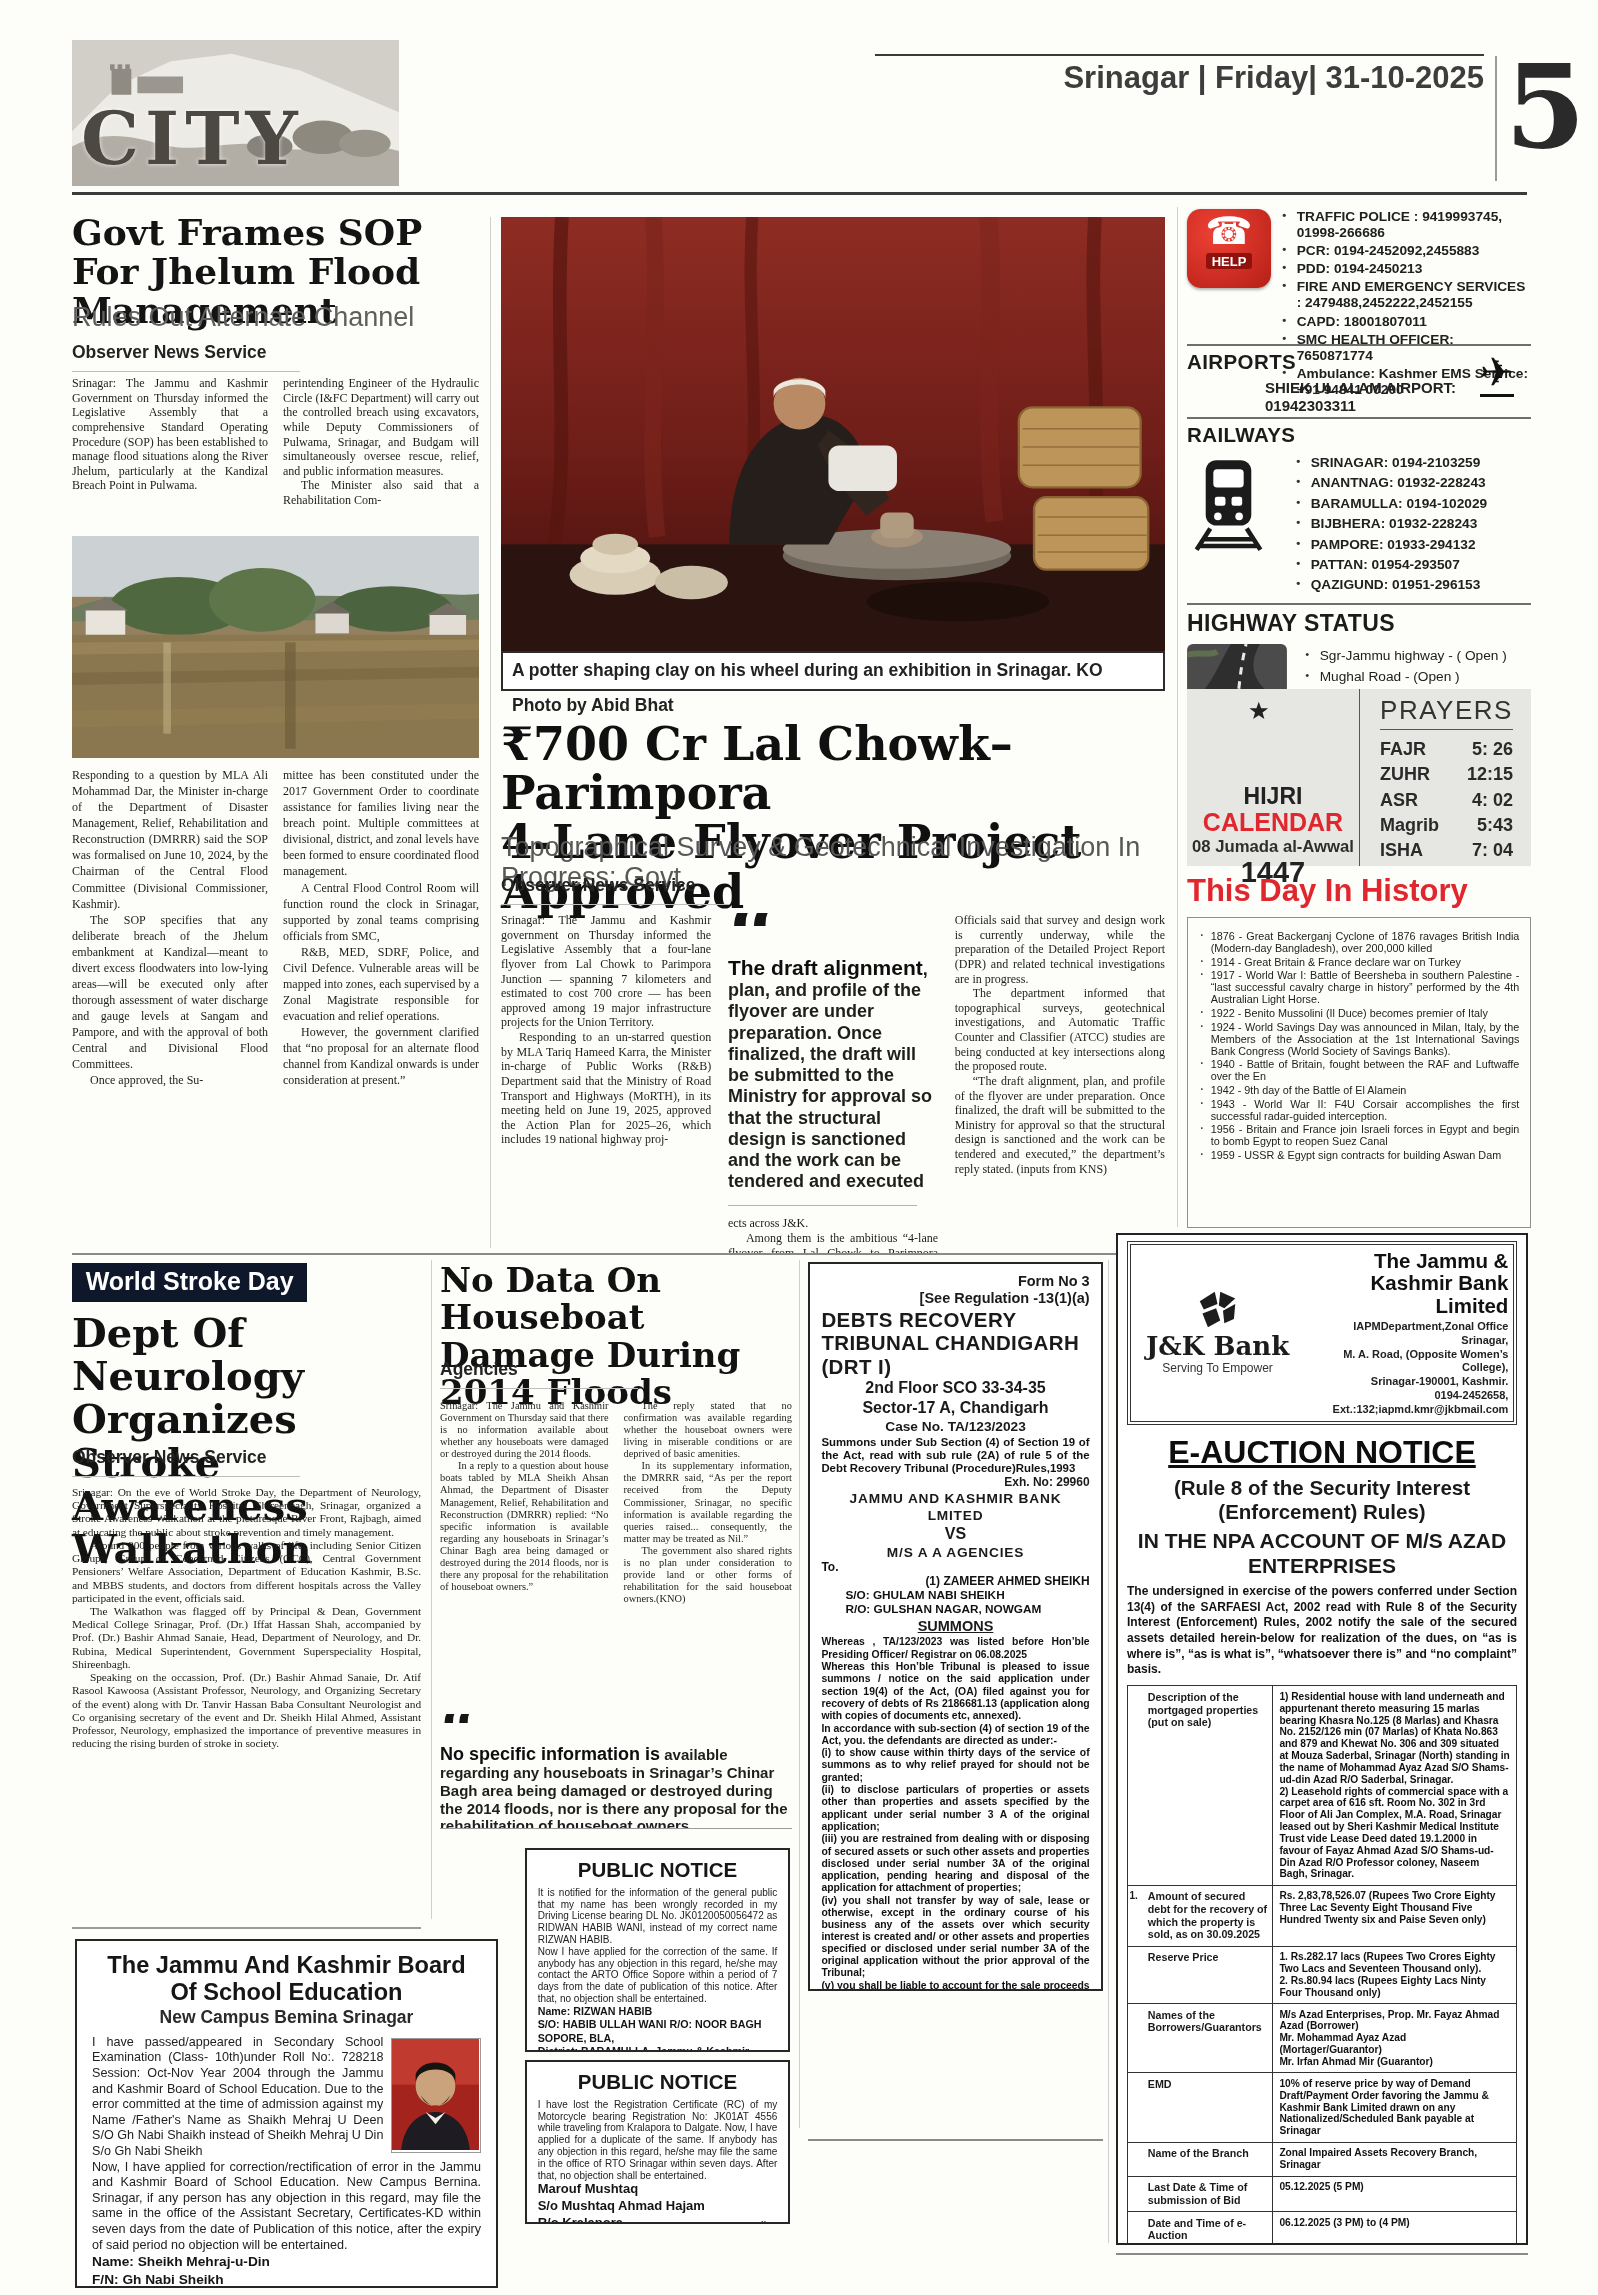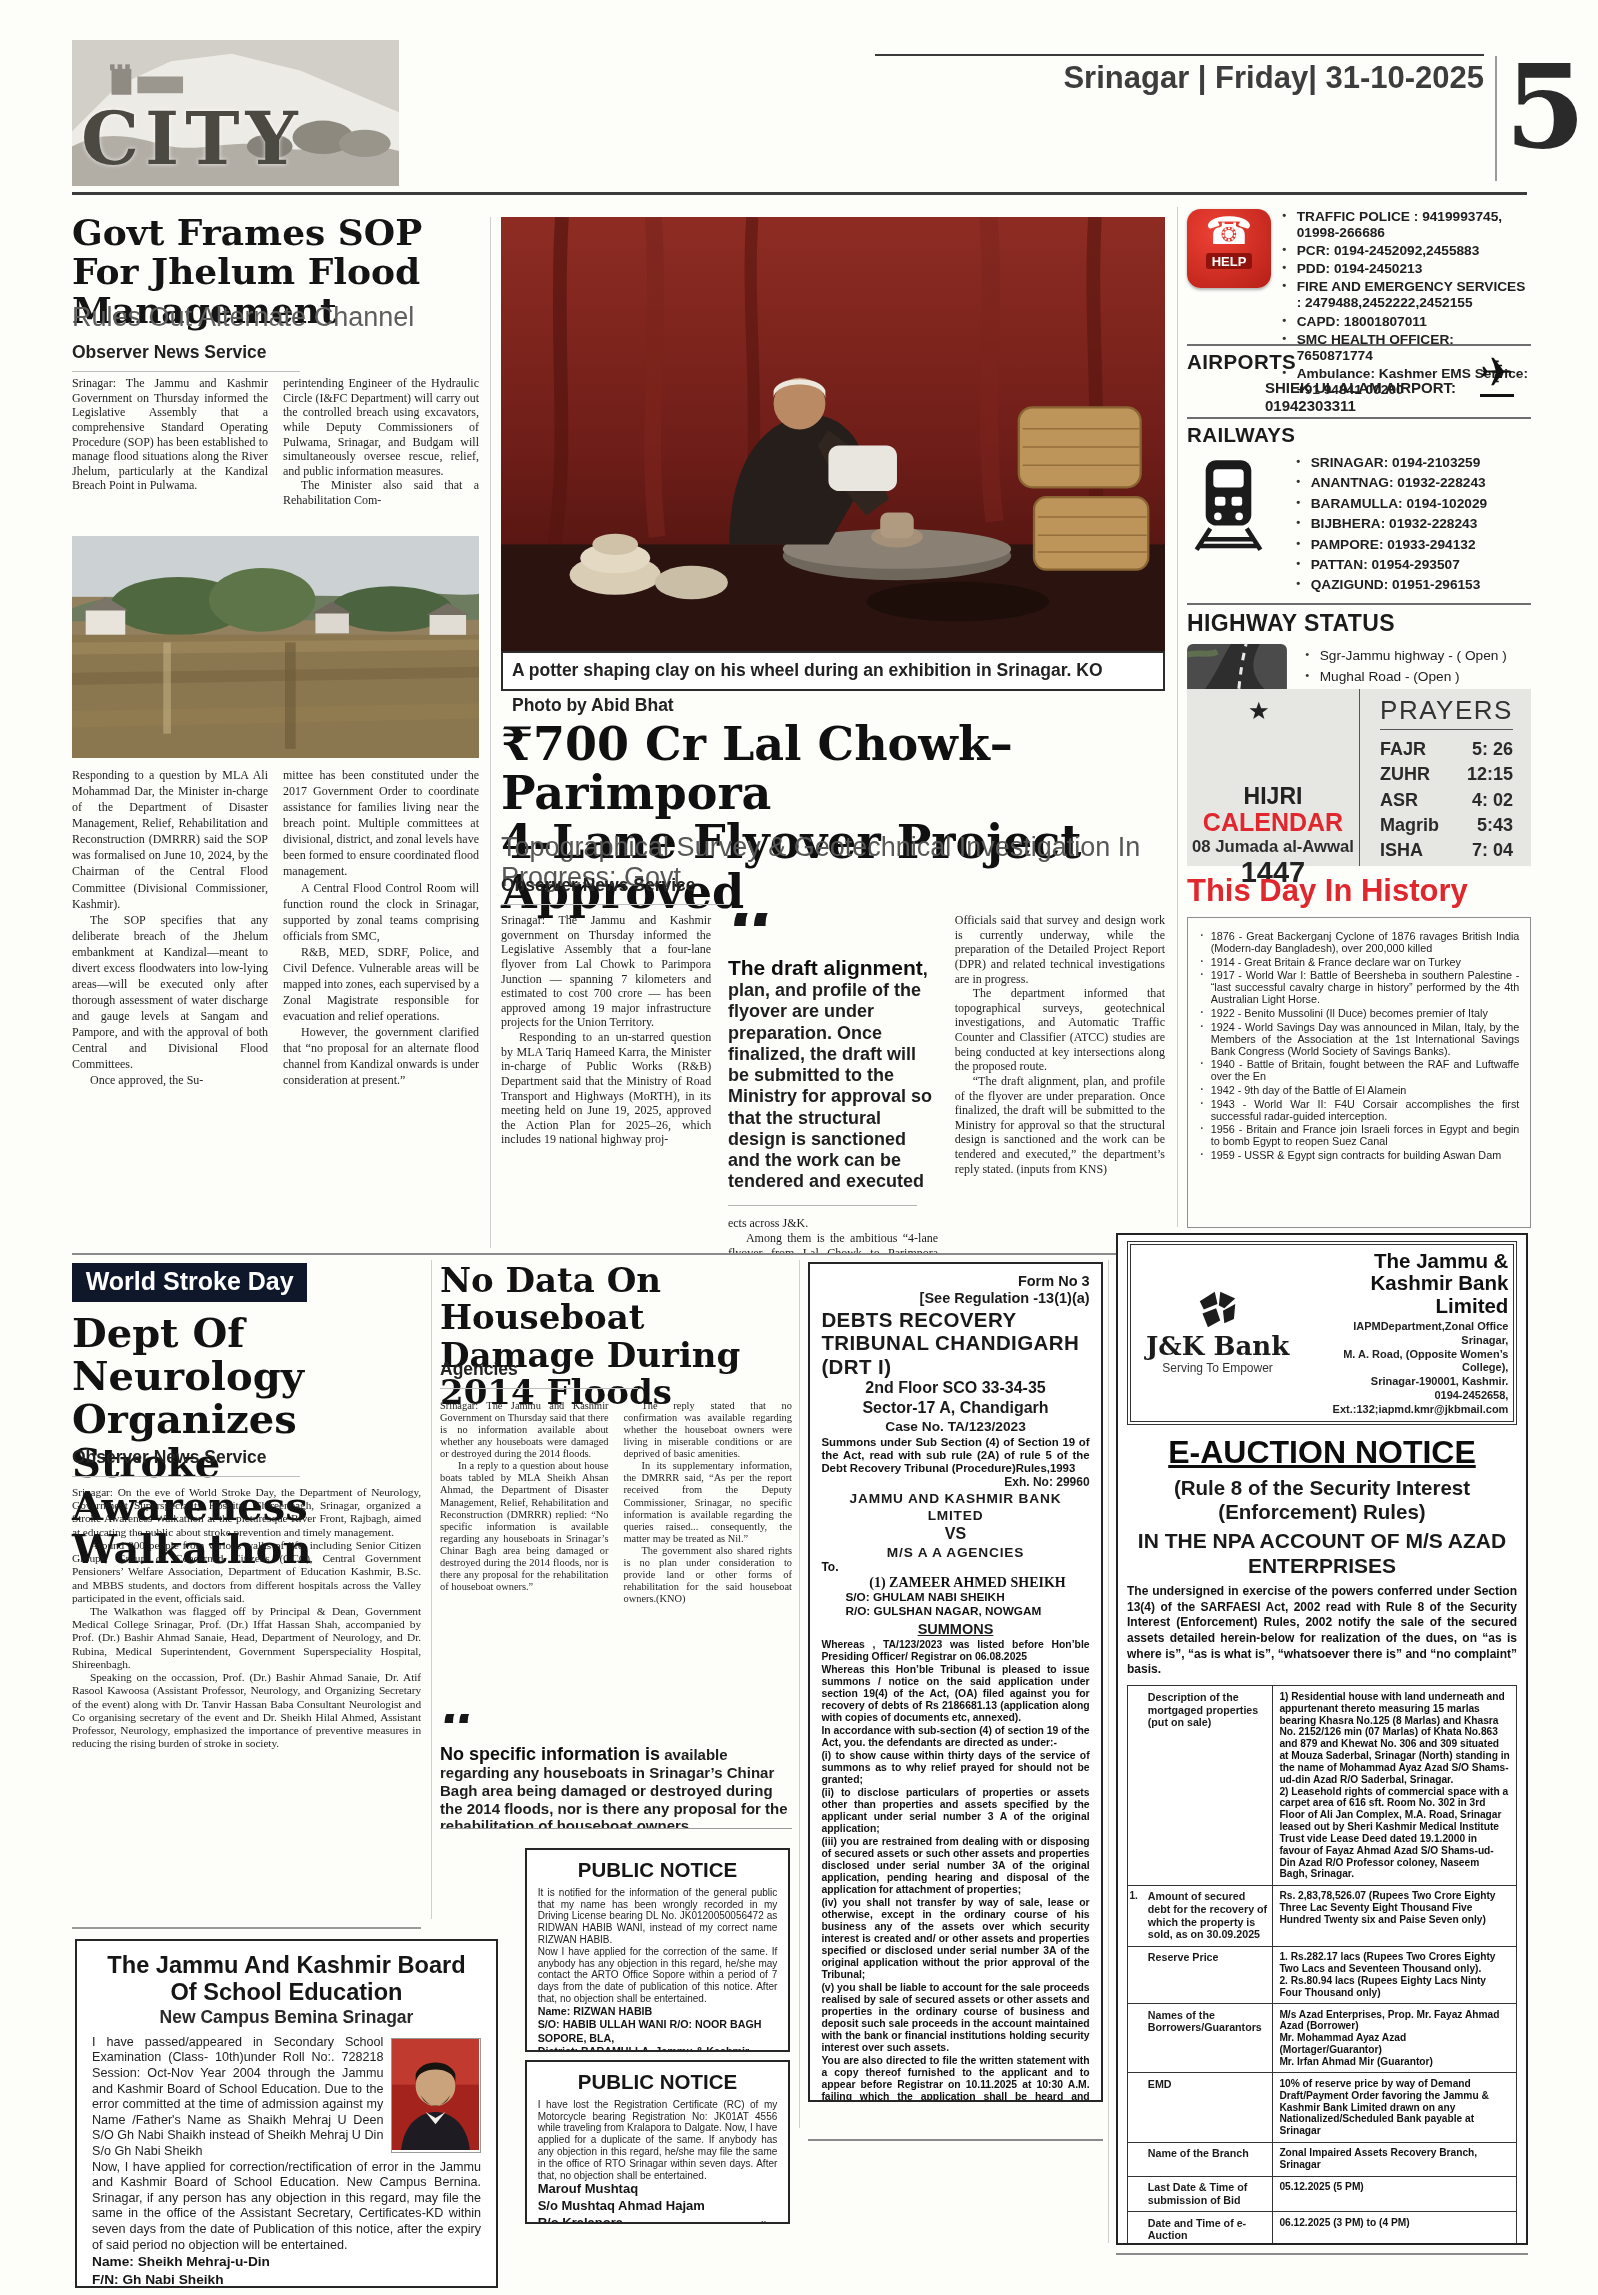--- a/index.html
+++ b/index.html
@@ -100,21 +100,21 @@
   .mark{font:400 13px/1 "Liberation Sans",sans-serif;color:#333;text-align:right;}
 
   .pn{left:525px;width:265px;padding:7.6px 10.7px;overflow:hidden;}
   .pn1{top:1848px;height:204px;}
   .pn2{top:2060px;height:164px;}
   .pn-title{font:700 20.5px/1.2 "Liberation Sans",sans-serif;text-align:center;color:#161616;margin-bottom:4.6px;}
   .pn-body{font-size:10px;line-height:1.18;font-family:"Liberation Sans",sans-serif;text-align:justify;color:#222;font-weight:500;}
   .pn-detail{font:700 10.7px/1.25 "Liberation Sans",sans-serif;color:#141414;}
   .pn-sign{font:700 13px/1.3 "Liberation Sans",sans-serif;color:#141414;}
 
-  .drt-box{left:808px;top:1262px;width:295px;height:840px;padding:9px 11.4px;overflow:hidden;font-family:"Liberation Sans",sans-serif;}
+  .drt-box{left:808px;top:1262px;width:295px;height:729px;padding:9px 11.4px;overflow:hidden;font-family:"Liberation Sans",sans-serif;}
   .drt-r{text-align:right;font:700 14.5px/1.2 "Liberation Sans",sans-serif;}
   .drt-title{text-align:left;font:700 20.5px/1.15 "Liberation Sans",sans-serif;letter-spacing:0.4px;}
   .drt-c{text-align:center;font:700 16px/1.25 "Liberation Sans",sans-serif;}
   .drt-b{font:700 10.4px/1.16 "Liberation Sans",sans-serif;text-align:justify;color:#111;}
   .drt-b p{margin-bottom:0.8px;}
   .drt-sum{text-align:center;font:700 14.5px/1.4 "Liberation Sans",sans-serif;text-decoration:underline;}
 
   .bank-box{left:1116px;top:1233px;width:412px;height:1012px;border:2.3px solid #222;box-sizing:border-box;padding:6px 9px;overflow:hidden;background:#fff;}
   .bank-head{border:1.5px solid #333;outline:0.8px solid #333;outline-offset:-4.6px;display:flex;align-items:center;padding:7.6px;gap:6px;}
   .bank-logo-blk{flex:0 0 164px;text-align:center;}
@@ -499,21 +499,21 @@
     <div class="drt-c">2nd Floor SCO 33-34-35</div>
     <div class="drt-c">Sector-17 A, Chandigarh</div>
     <div class="drt-c" style="font-size:13.7px;">Case No. TA/123/2023</div>
     <div class="drt-b" style="font-size:11.4px;">Summons under Sub Section (4) of Section 19 of the Act, read with sub rule (2A) of rule 5 of the Debt Recovery Tribunal (Procedure)Rules,1993</div>
     <div class="drt-r" style="font-size:12px;">Exh. No: 29960</div>
     <div class="drt-c" style="font-size:13.7px;letter-spacing:0.8px;">JAMMU AND KASHMIR BANK LMITED</div>
     <div class="drt-c">VS</div>
     <div class="drt-c" style="font-size:13.7px;letter-spacing:0.8px;">M/S A A AGENCIES</div>
     <div class="drt-b" style="font-size:12px;">To.</div>
     <div style="padding-left:3px;">
-        <div class="drt-b" style="font-size:14px;padding-left:21px;text-align:center;font-family:Liberation Serif, serif;">(1)   ZAMEER AHMED SHEIKH</div>
+        <div class="drt-b" style="font-size:12px;padding-left:21px;text-align:right;">(1)   ZAMEER AHMED SHEIKH</div>
         <div class="drt-b" style="font-size:11.8px;padding-left:21px;text-align:left;">S/O: GHULAM NABI SHEIKH</div>
         <div class="drt-b" style="font-size:11.8px;padding-left:21px;text-align:left;">R/O: GULSHAN NAGAR, NOWGAM</div>
       </div>
     <div class="drt-sum">SUMMONS</div>
     <div class="drt-b">
         <p>Whereas , TA/123/2023 was listed before Hon’ble Presiding Officer/ Registrar on 06.08.2025</p>
         <p>Whereas this Hon’ble Tribunal is pleased to issue summons / notice on the said application under section 19(4) of the Act, (OA) filed against you for recovery of debts of Rs 2186681.13 (application along with copies of documents etc, annexed).</p>
         <p>In accordance with sub-section (4) of section 19 of the Act, you. the defendants are directed as under:-</p>
         <p>(i)   to show cause within thirty days of the service of summons as to why relief prayed for should not be granted;</p>
         <p>(ii) to disclose particulars of properties or assets other than properties and assets specified by the applicant under serial number 3 A of the original application;</p>

